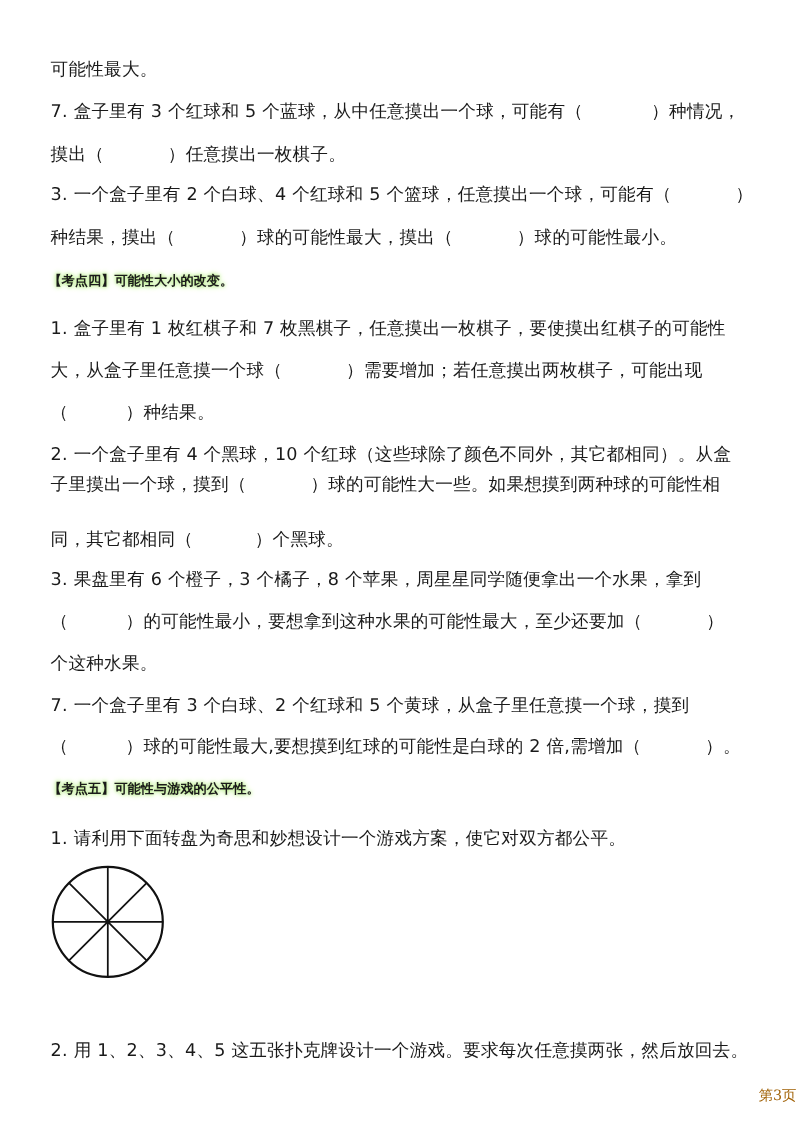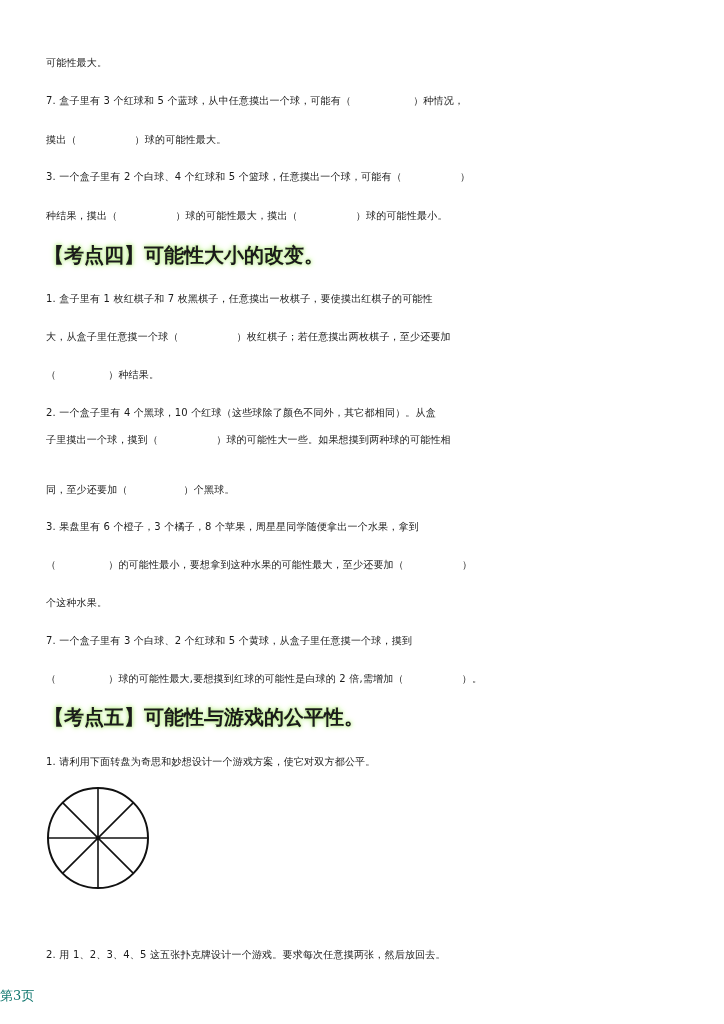--- a/index.html
+++ b/index.html
@@ -1,69 +1,69 @@
 <!DOCTYPE html>
 <html><head>
 <meta charset="utf-8">
 <style>
   html, body { margin: 0; padding: 0; }
   body {
     width: 724px; height: 1024px; background: #ffffff; position: relative; overflow: hidden;
     font-family: "DejaVu Sans", "Liberation Sans", sans-serif; color: #1a1a1a;
   }
   .line {
-    position: absolute; left: 46px; font-size: 10px; line-height: 20px; white-space: nowrap;
+    position: absolute; left: 46px; font-size: 16px; line-height: 20px; white-space: nowrap;
     letter-spacing: 0.2px;
   }
   .blank { display: inline-block; }
   .heading {
-    position: absolute; left: 44px; font-size: 20px; line-height: 22px; font-weight: bold; white-space: nowrap;
+    position: absolute; left: 44px; font-size: 12px; line-height: 22px; font-weight: bold; white-space: nowrap;
     color: #1a1a1a;
     text-shadow: 0 0 3px #b9ec8a, 0 0 5px #c8f29e, 0 0 7px #d6f6b6;
   }
   .spinner { position: absolute; left: 46px; top: 786px; }
-  .footer { position: absolute; top: 987px; left: 0; width: 724px; text-align: left; font-family: "DejaVu Serif", "Liberation Serif", serif; font-size: 13px; color: #0f766e; }
+  .footer { position: absolute; top: 987px; left: 0; width: 724px; text-align: right; font-family: "DejaVu Serif", "Liberation Serif", serif; font-size: 13px; color: #a16207; }
 </style>
 </head>
 <body>
 
 <div>
 
   <div class="line" style="top:53px">可能性最大。</div>
 
   <div class="line" style="top:91px">
     <span>7. 盒子里有 3 个红球和 5 个蓝球，从中任意摸出一个球，可能有（</span><span class="blank" style="width:62px"></span><span>）种情况，</span>
   </div>
   <div class="line" style="top:130px">
-    <span>摸出（</span><span class="blank" style="width:58px"></span><span>）球的可能性最大。</span>
+    <span>摸出（</span><span class="blank" style="width:58px"></span><span>）任意摸出一枚棋子。</span>
   </div>
 
   <div class="line" style="top:167px">
     <span>3. 一个盒子里有 2 个白球、4 个红球和 5 个篮球，任意摸出一个球，可能有（</span><span class="blank" style="width:58px"></span><span>）</span>
   </div>
   <div class="line" style="top:206px">
     <span>种结果，摸出（</span><span class="blank" style="width:58px"></span><span>）球的可能性最大，摸出（</span><span class="blank" style="width:58px"></span><span>）球的可能性最小。</span>
   </div>
 
   <div class="heading" style="top:244px">【考点四】可能性大小的改变。</div>
 
   <div class="line" style="top:289px">1. 盒子里有 1 枚红棋子和 7 枚黑棋子，任意摸出一枚棋子，要使摸出红棋子的可能性</div>
   <div class="line" style="top:327px">
-    <span>大，从盒子里任意摸一个球（</span><span class="blank" style="width:58px"></span><span>）枚红棋子；若任意摸出两枚棋子，至少还要加</span>
+    <span>大，从盒子里任意摸一个球（</span><span class="blank" style="width:58px"></span><span>）需要增加；若任意摸出两枚棋子，可能出现</span>
   </div>
   <div class="line" style="top:365px">
     <span>（</span><span class="blank" style="width:52px"></span><span>）种结果。</span>
   </div>
 
   <div class="line" style="top:403px">2. 一个盒子里有 4 个黑球，10 个红球（这些球除了颜色不同外，其它都相同）。从盒</div>
   <div class="line" style="top:430px">
     <span>子里摸出一个球，摸到（</span><span class="blank" style="width:58px"></span><span>）球的可能性大一些。如果想摸到两种球的可能性相</span>
   </div>
   <div class="line" style="top:480px">
-    <span>同，至少还要加（</span><span class="blank" style="width:56px"></span><span>）个黑球。</span>
+    <span>同，其它都相同（</span><span class="blank" style="width:56px"></span><span>）个黑球。</span>
   </div>
 
   <div class="line" style="top:517px">3. 果盘里有 6 个橙子，3 个橘子，8 个苹果，周星星同学随便拿出一个水果，拿到</div>
   <div class="line" style="top:555px">
     <span>（</span><span class="blank" style="width:52px"></span><span>）的可能性最小，要想拿到这种水果的可能性最大，至少还要加（</span><span class="blank" style="width:58px"></span><span>）</span>
   </div>
   <div class="line" style="top:593px">个这种水果。</div>
 
   <div class="line" style="top:631px">7. 一个盒子里有 3 个白球、2 个红球和 5 个黄球，从盒子里任意摸一个球，摸到</div>
   <div class="line" style="top:669px">

